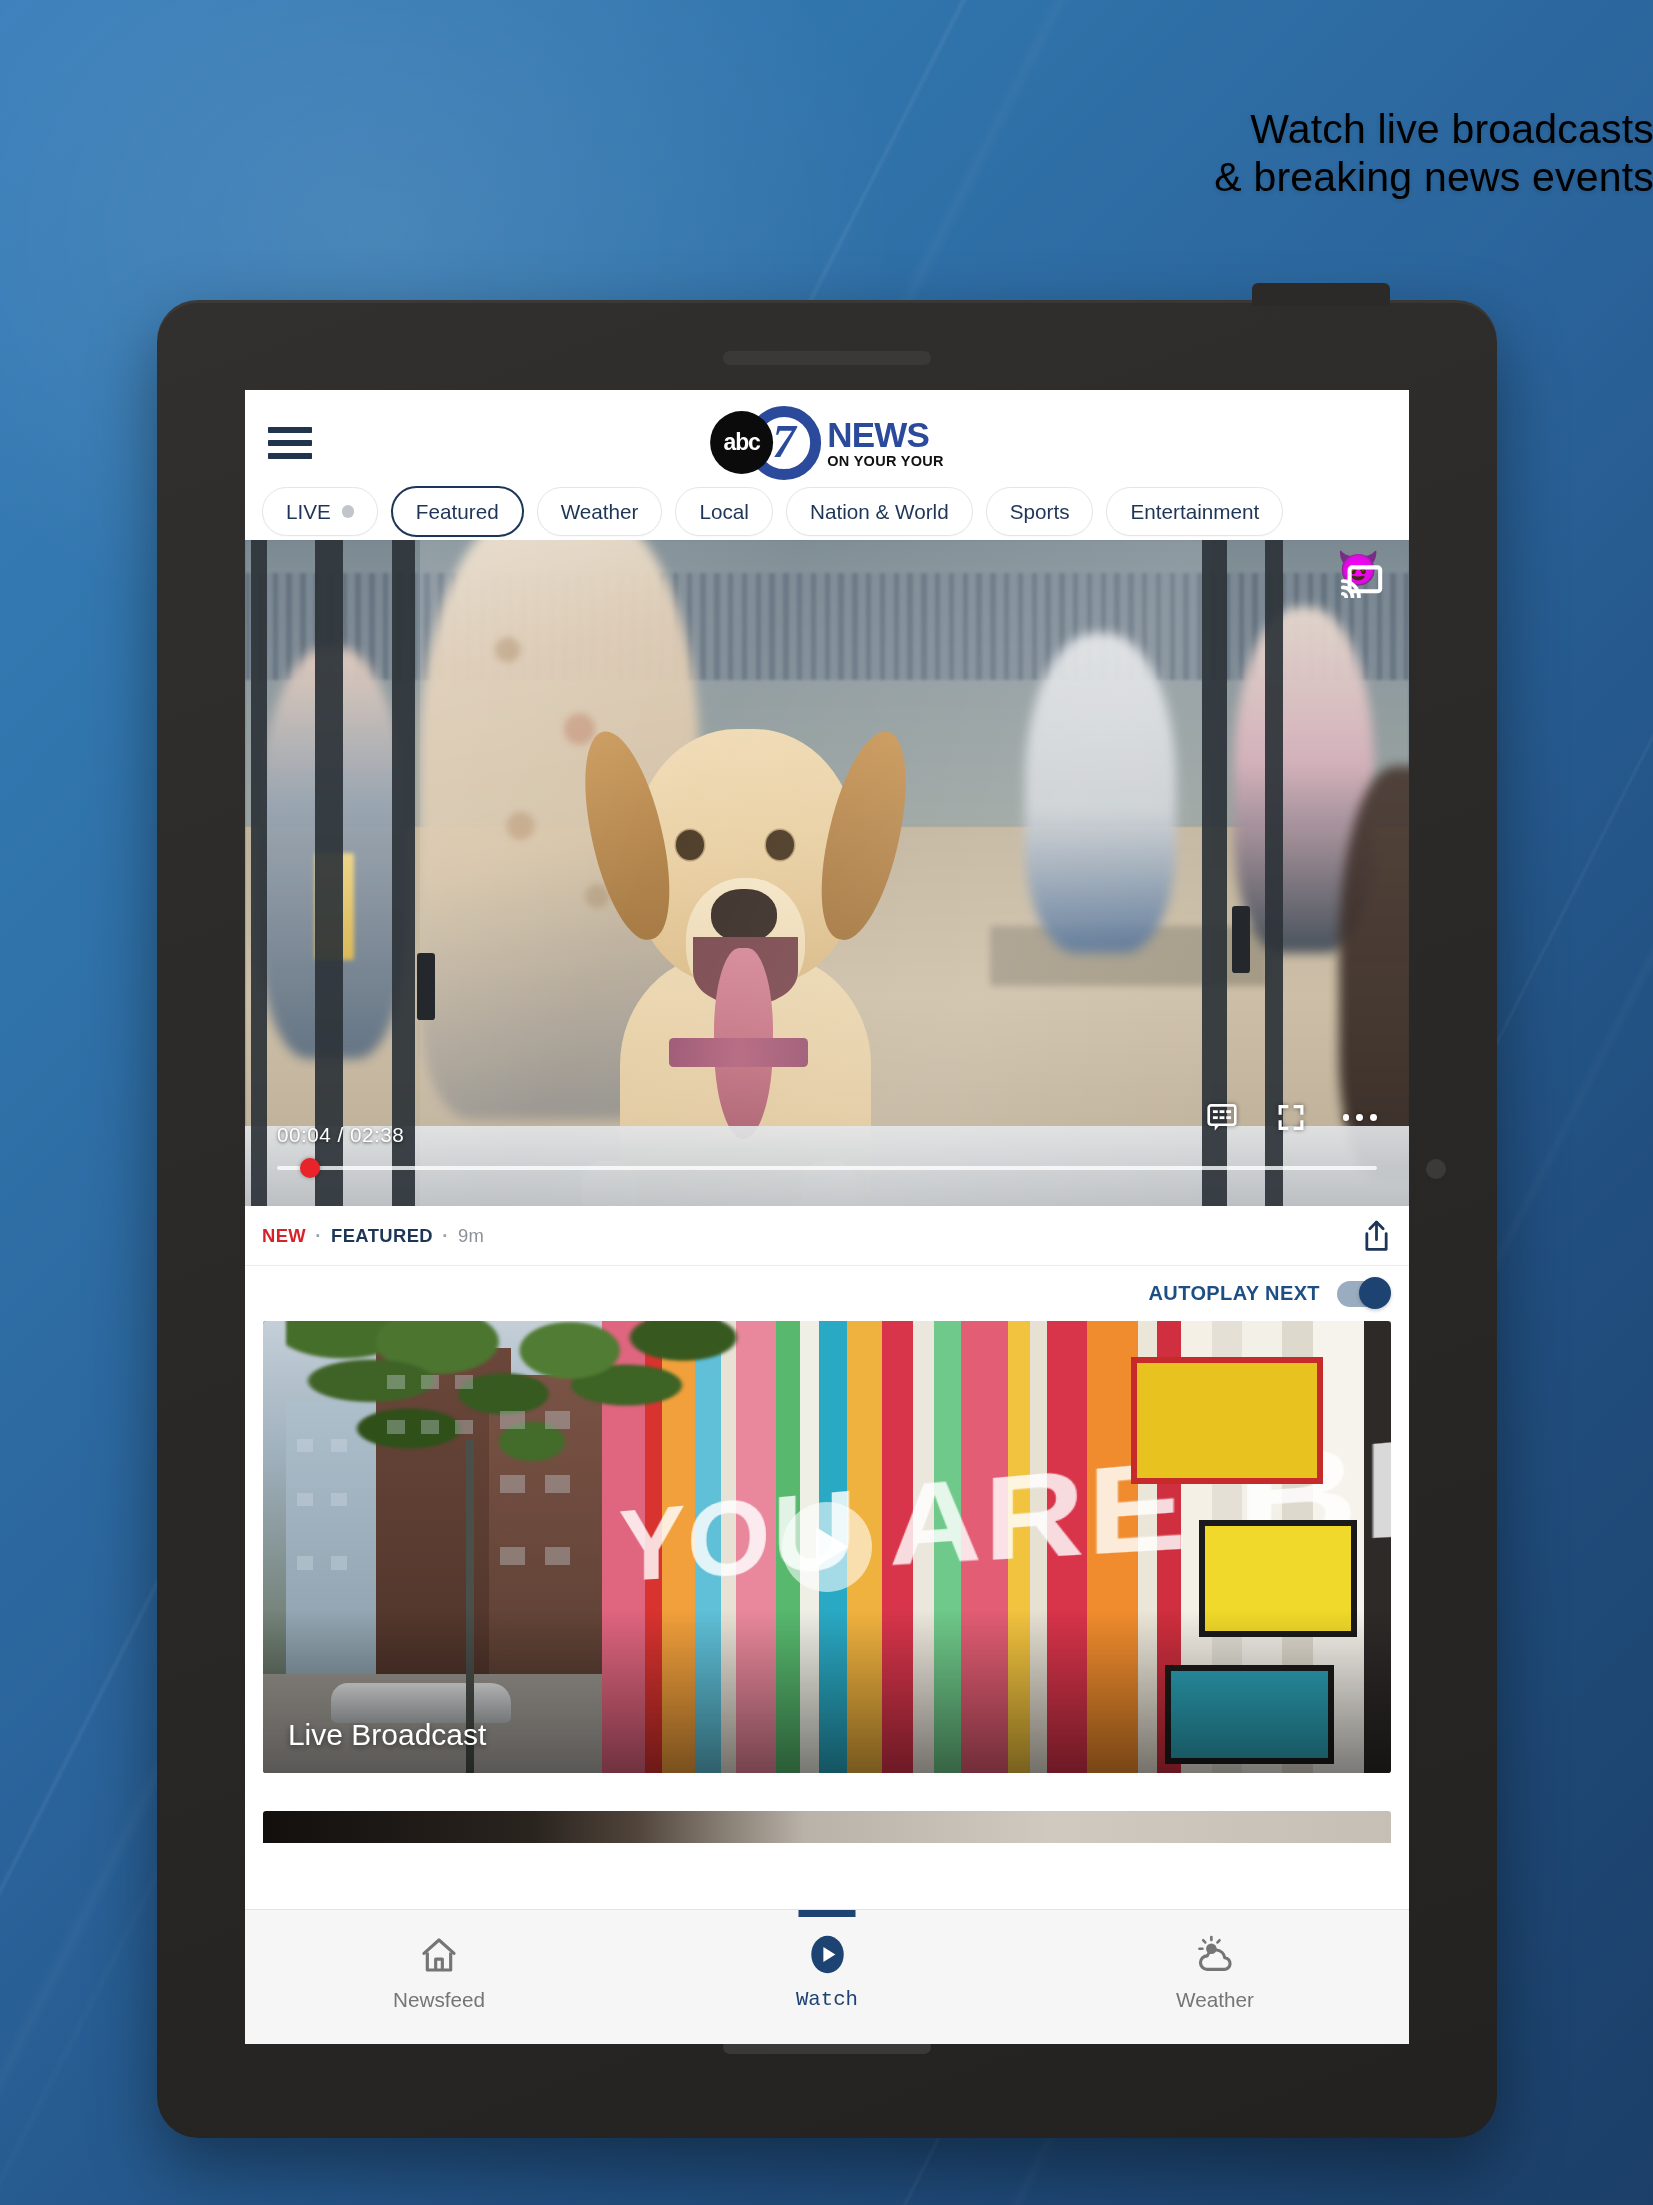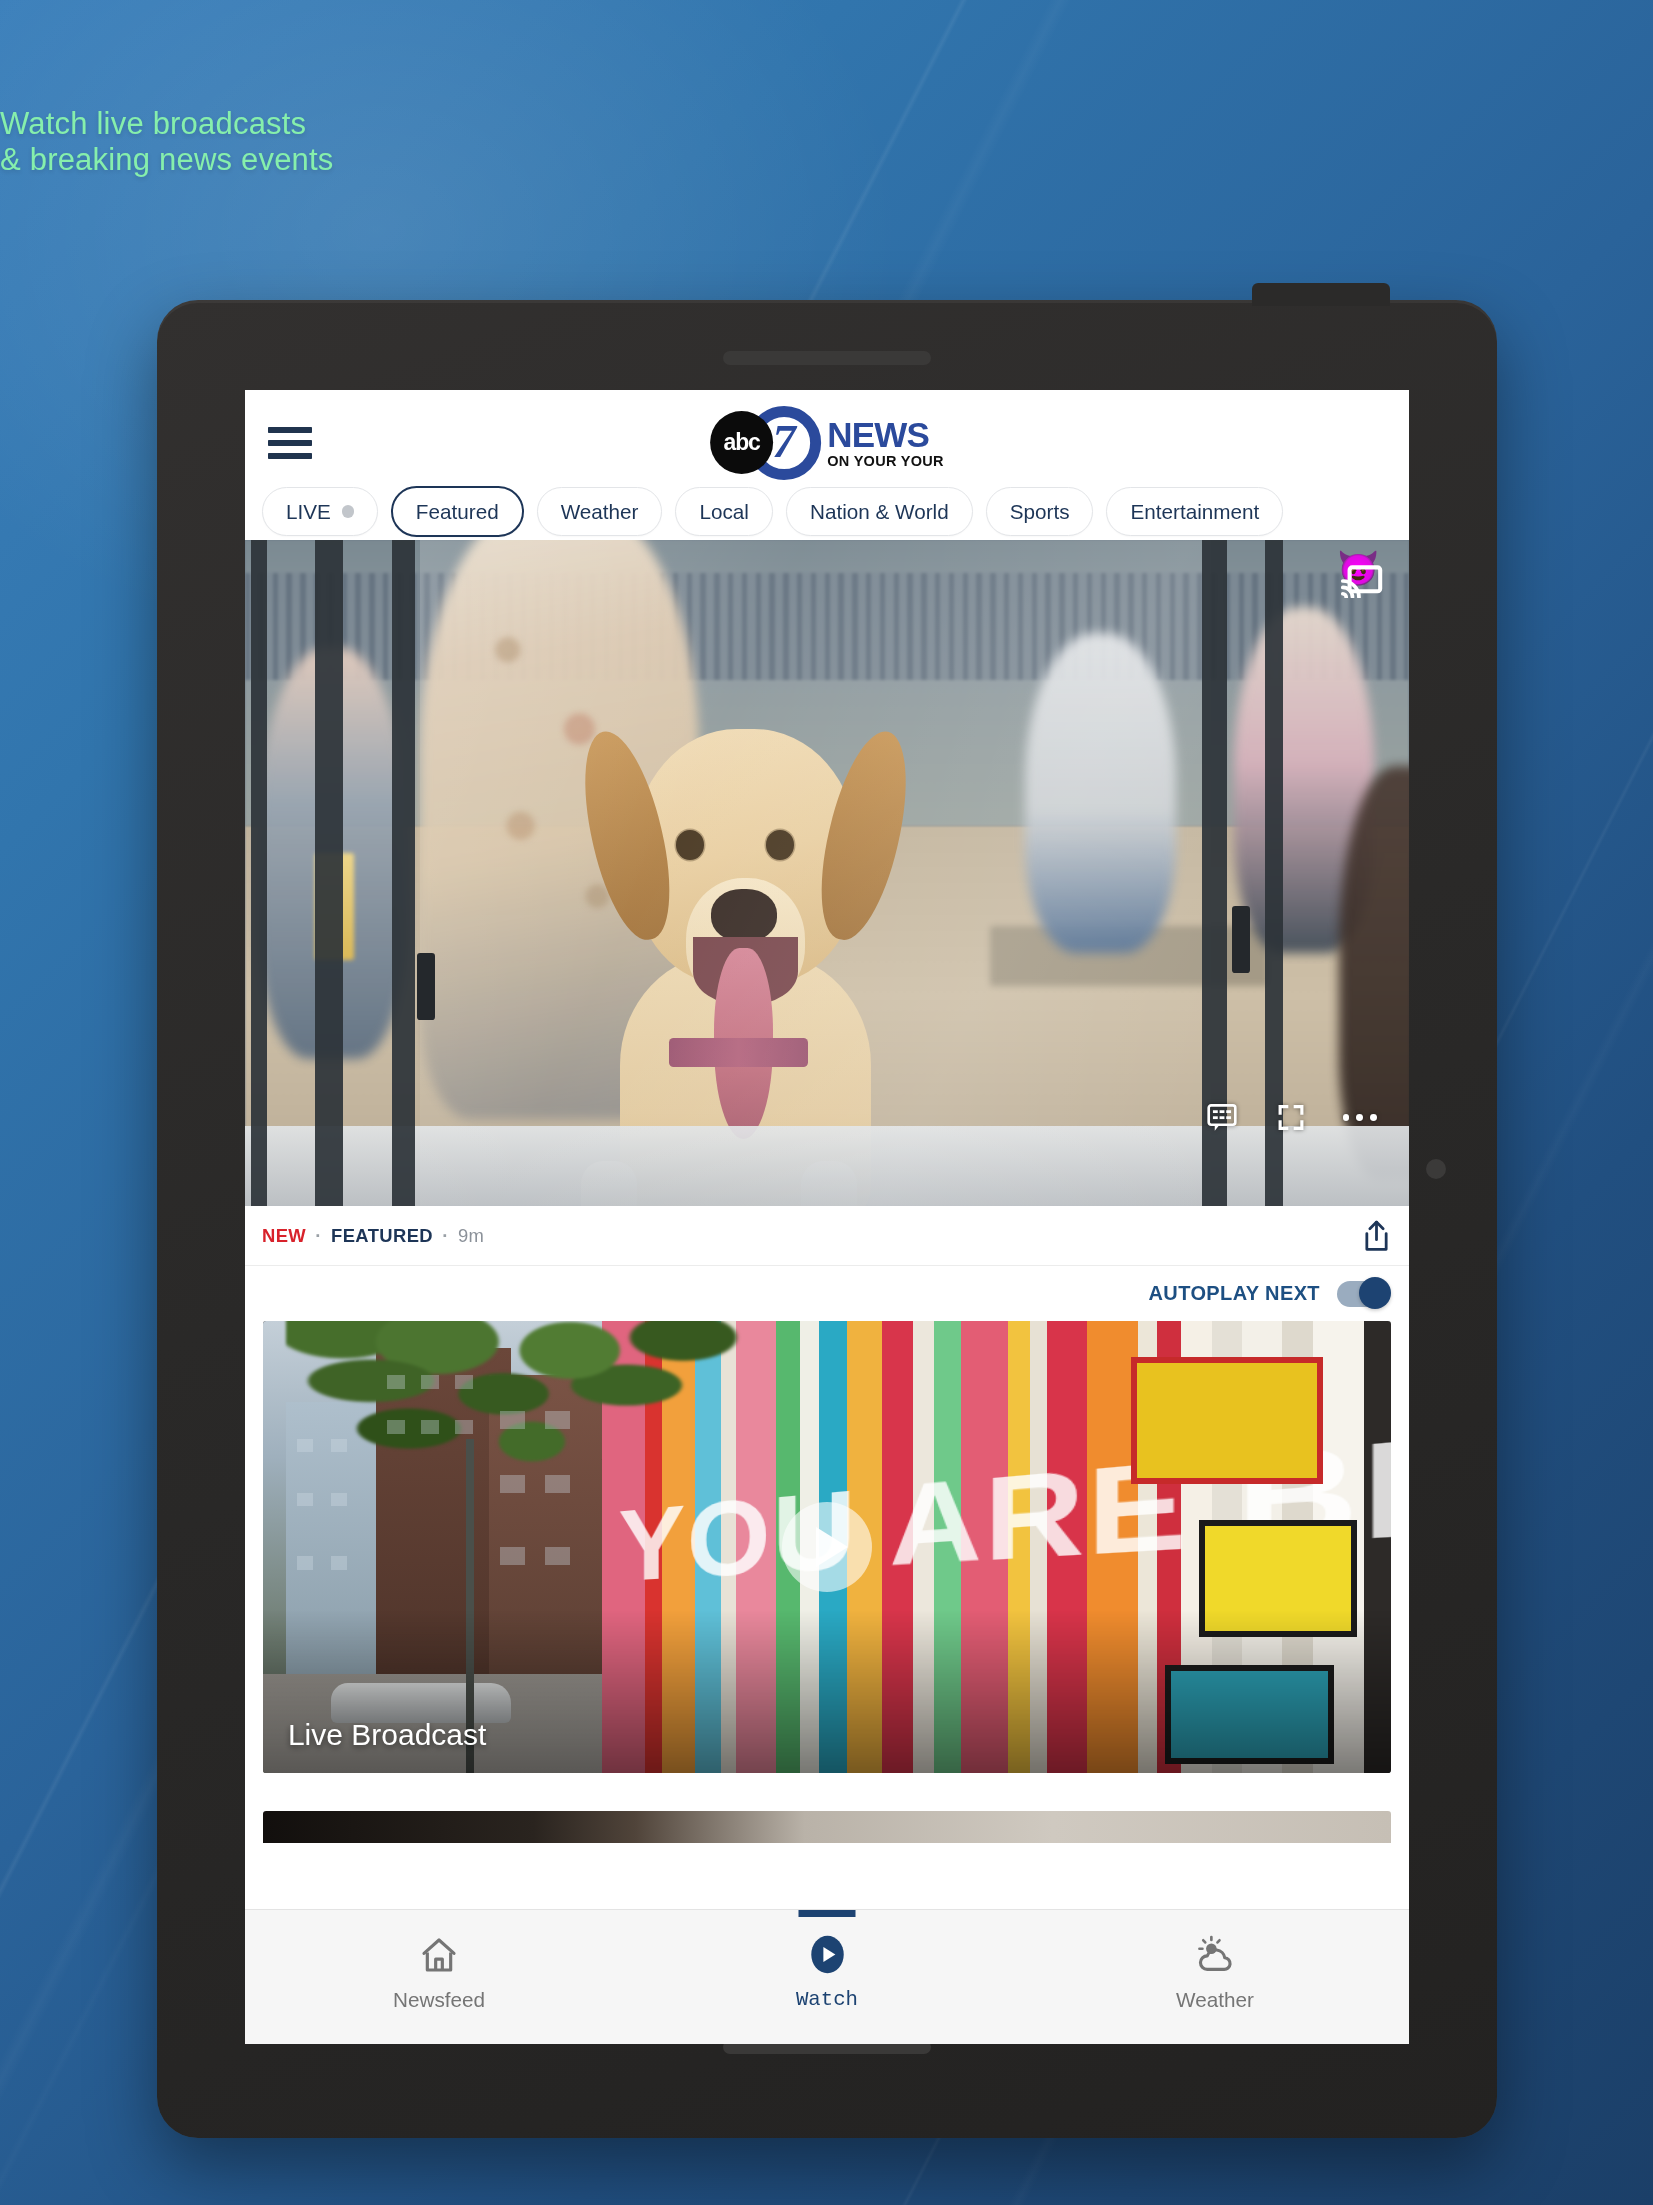--- a/index.html
+++ b/index.html
@@ -30,22 +30,22 @@
   .s5 { width:10.7px; height:2603px; left:92px;  top:689px;  transform:rotate(27deg); opacity:.18; }
   .glow {
     position:absolute; width:1149px; height:919px; left:-199px; top:-230px;
     background:radial-gradient(ellipse at center, rgba(255,255,255,.10) 0%, rgba(255,255,255,0) 65%);
     pointer-events:none;
   }
 
   
   #headline {
     position:absolute; top:106px; left:0; width:100%;
-    text-align:left; color:#86efac;
-    font-size:31px; line-height:1.16; font-weight:400;
+    text-align:right; color:#000000;
+    font-size:41px; line-height:1.16; font-weight:400;
     letter-spacing:0.2px;
     text-shadow:0 1.5px 4.6px rgba(0,0,0,.13);
   }
   #headline .l2 { display:block; }
 
   
   #tablet {
     position:absolute; left:157px; top:300px;
     width:1340px; height:1838px;
     background:linear-gradient(160deg,#32302f 0%, #2a2928 45%, #232221 100%);
@@ -535,20 +535,27 @@
         <svg class="ctrl-ico" viewBox="0 0 24 24">
           <path d="M3 8.5V3h5.5M15.5 3H21v5.5M21 15.5V21h-5.5M8.5 21H3v-5.5" fill="none" stroke="#fff" stroke-width="2.6" stroke-linecap="square"></path>
         </svg>
         <div id="more-dots">
           <i></i>
           <i></i>
           <i></i>
         </div>
       </div>
 
+      <div id="video-controls">
+        <div id="time-display">00:04 / 02:38</div>
+        <div id="progress-row">
+          <div id="progress-track"></div>
+          <div id="progress-knob" style="left: calc(3% - 10px);"></div>
+        </div>
+      </div>
     </div>
 
     <div id="meta-row">
       <div id="meta-tags">
         <span id="tag-new">NEW</span>
         <span class="meta-sep">·</span>
         <span id="tag-featured">FEATURED</span>
         <span class="meta-sep">·</span>
         <span id="tag-time">9m</span>
       </div>

